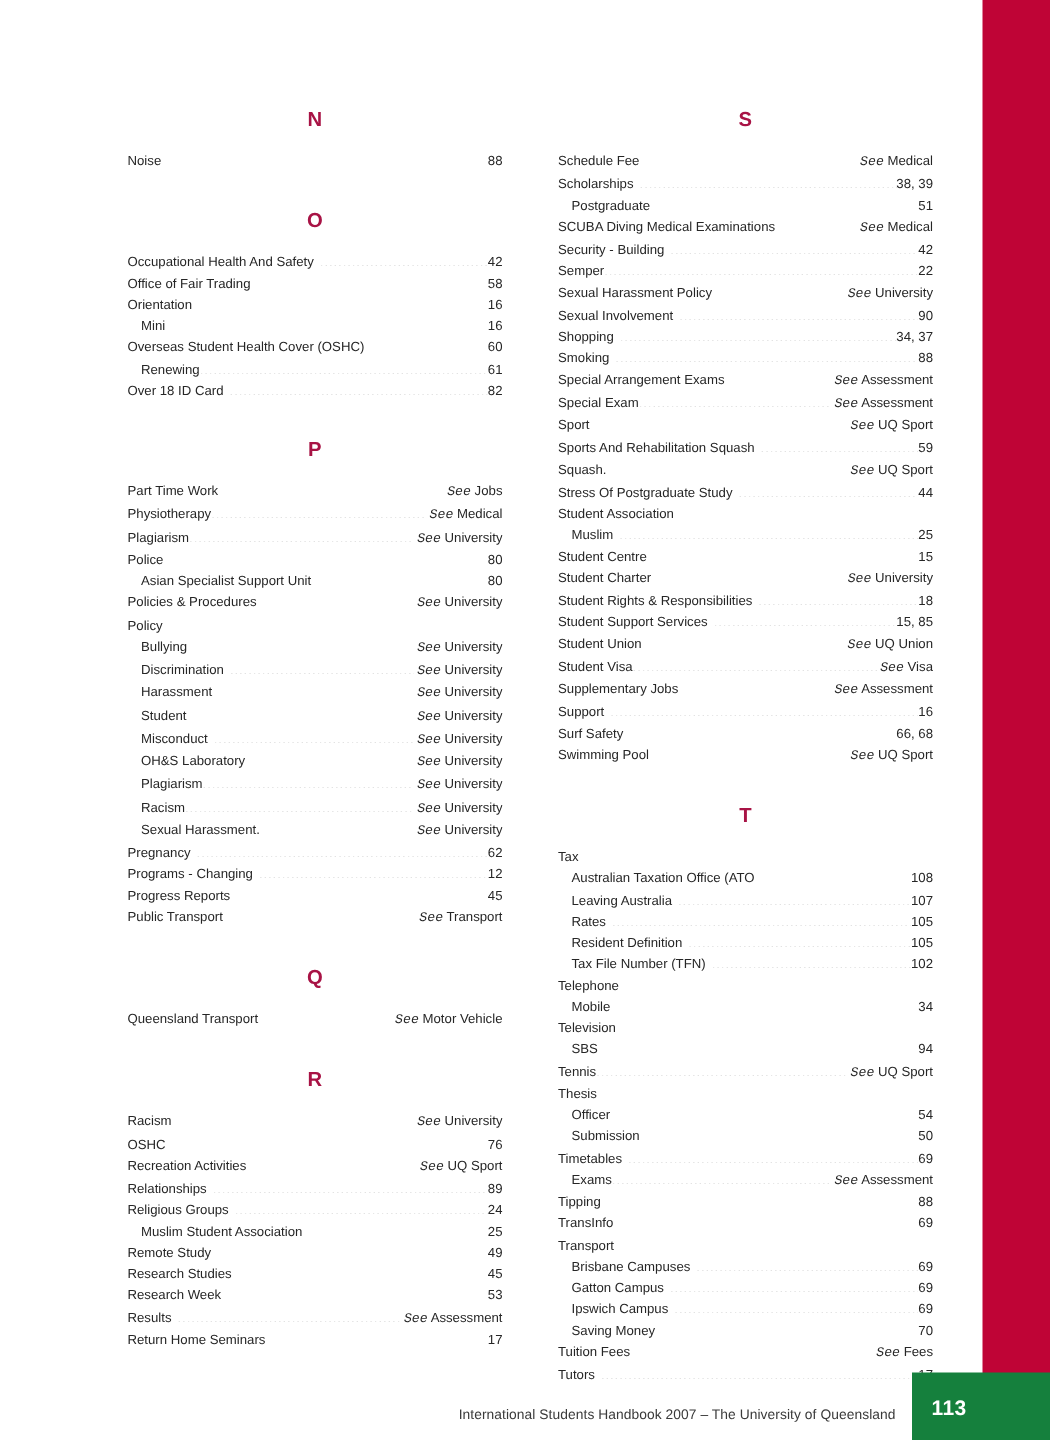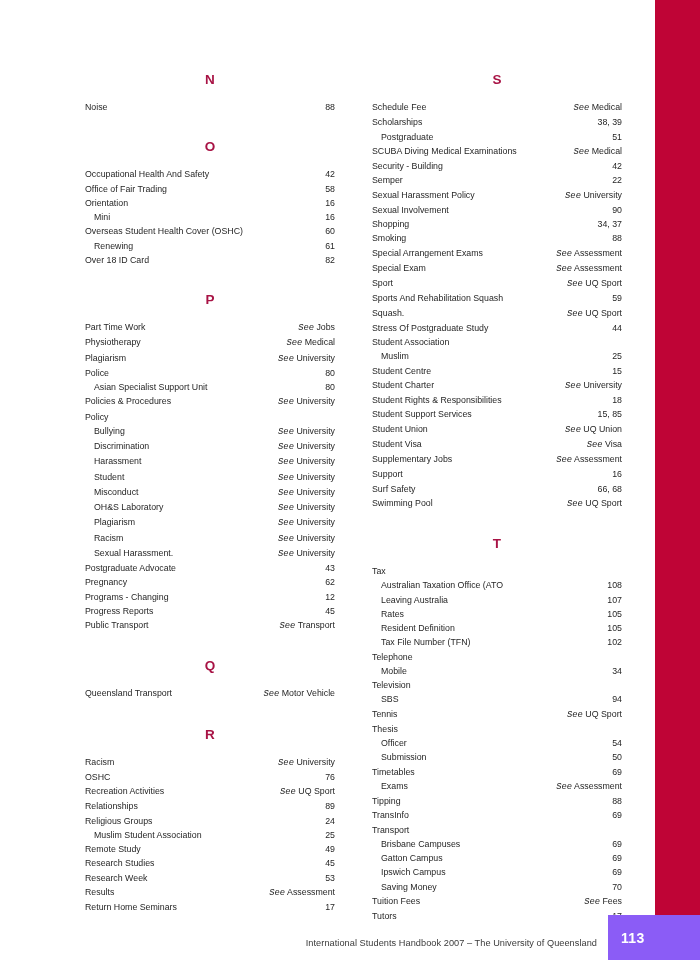--- a/index.html
+++ b/index.html
@@ -26,21 +26,21 @@
     height: 960px;
     background: #BF0436;
   }
   
   .page-number-block {
     position: absolute;
     right: 0;
     bottom: 0;
     width: 92px;
     height: 45px;
-    background: #8b5cf6;
+    background: #15803d;
     color: #ffffff;
     font-size: 14px;
     font-weight: bold;
     display: flex;
     align-items: center;
     padding-left: 13px;
     box-sizing: border-box;
     letter-spacing: 0.3px;
   }
   .footer-caption {
@@ -256,25 +256,20 @@
             <span class="label">Racism</span>
             <span class="leader"></span>
             <span class="target"><span class="see">See</span> University</span>
           </div>
           <div class="entry indent1 gap gapr">
             <span class="label">Sexual Harassment.</span>
             <span class="leader"></span>
             <span class="target"><span class="see">See</span> University</span>
           </div>
           <div class="entry gap">
-            <span class="label">Postgraduate Advocate</span>
-            <span class="leader"></span>
-            <span class="target">43</span>
-          </div>
-          <div class="entry gap">
             <span class="label">Pregnancy</span>
             <span class="leader"></span>
             <span class="target">62</span>
           </div>
           <div class="entry gap">
             <span class="label">Programs - Changing</span>
             <span class="leader"></span>
             <span class="target">12</span>
           </div>
           <div class="entry gap">

